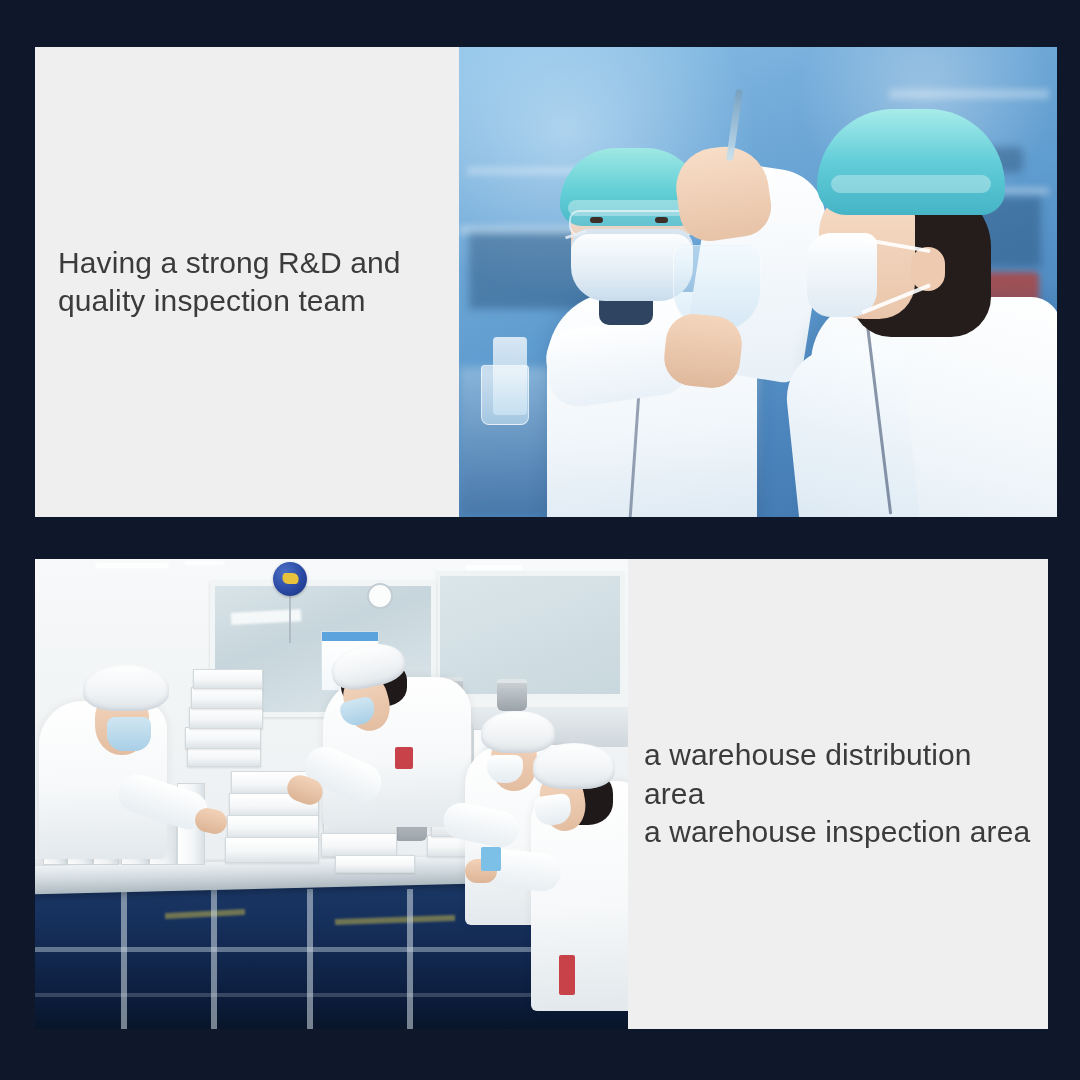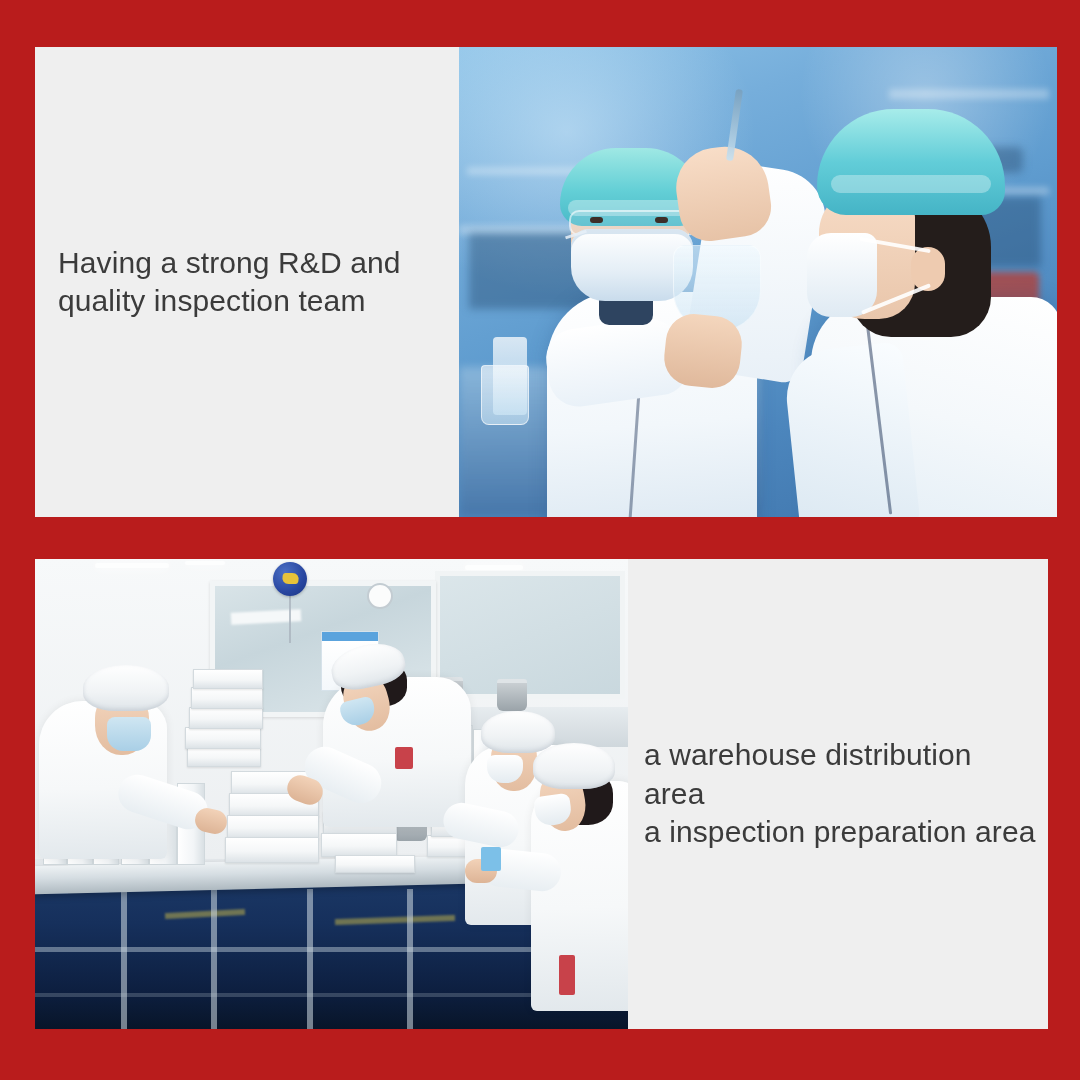--- a/index.html
+++ b/index.html
@@ -10,21 +10,21 @@
   body {
     width: 1080px;
     height: 1080px;
     font-family: "Liberation Sans", sans-serif;
     overflow: hidden;
   }
   .page {
     position: relative;
     width: 1080px;
     height: 1080px;
-    background: #b91c1c;
+    background: #0f172a;
   }
 
   
   .section-top {
     position: absolute;
     left: 35px;
     top: 47px;
     width: 1022px;
     height: 470px;
     display: flex;
@@ -700,17 +700,17 @@
       <div class="w-hair" style="left:516px;top:210px;width:62px;height:56px;"></div>
       <div class="w-face" style="left:506px;top:214px;width:44px;height:58px;transform:rotate(-10deg);"></div>
       <div class="w-net" style="left:498px;top:184px;width:82px;height:46px;"></div>
       <div class="w-mask-white" style="left:500px;top:236px;width:36px;height:30px;transform:rotate(-8deg);"></div>
       <div class="tag-blue" style="left:446px;top:288px;width:20px;height:24px;"></div>
       <div class="tag-red" style="left:524px;top:396px;width:16px;height:40px;"></div>
     </div>
 
     <div class="caption-panel-right">
       <div class="caption-text">a warehouse distribution area
-a inspection preparation area</div>
+a warehouse inspection area</div>
     </div>
   </div>
 
 </div>
 
 </body></html>

